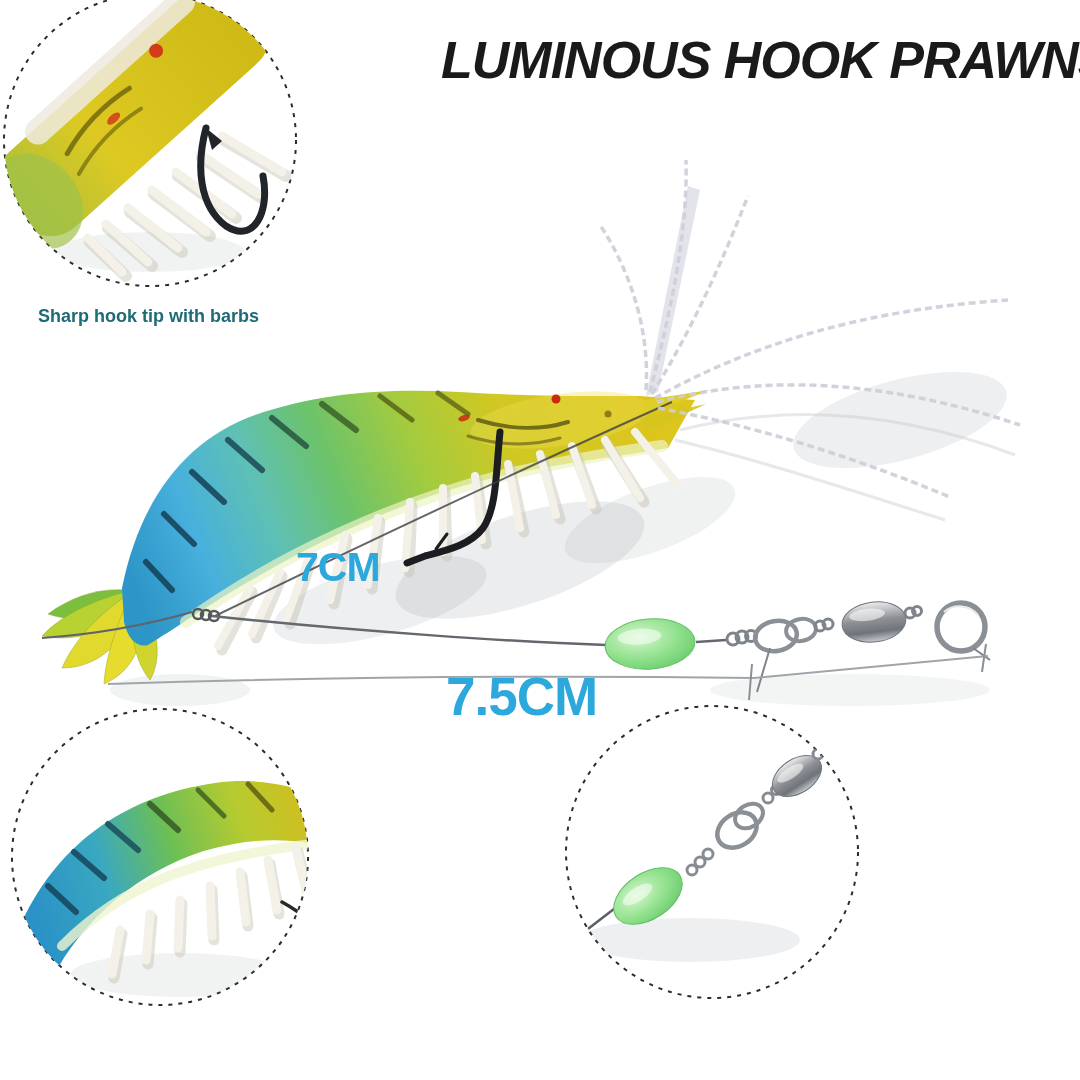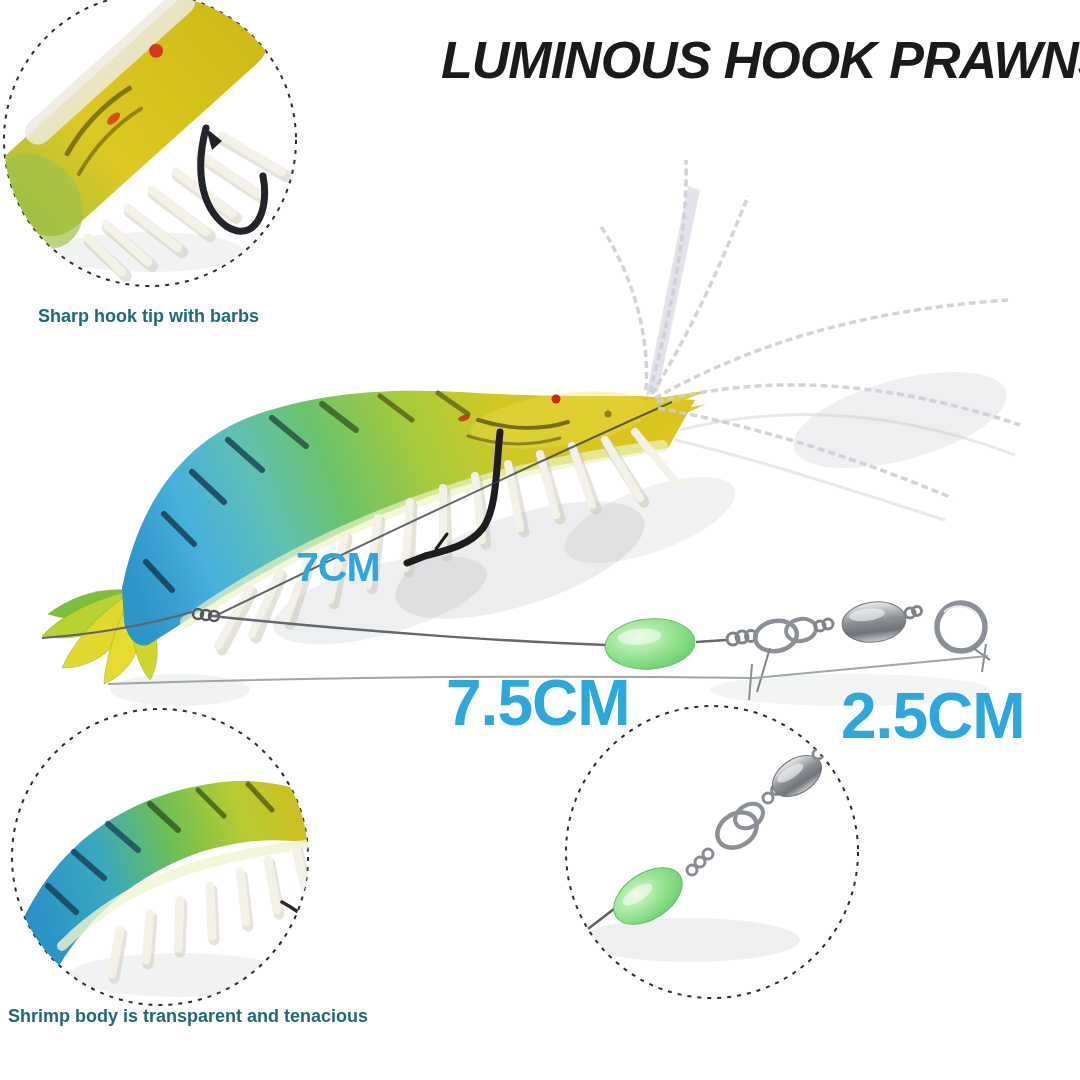--- a/index.html
+++ b/index.html
@@ -15,21 +15,21 @@
   }
   .caption{
     position:absolute;color:#1e6b76;font-weight:700;font-size:18px;
     line-height:1.22;
   }
   .caption.c1{left:38px;top:306px;white-space:nowrap;}
   .caption.c2{left:8px;top:1006px;width:362px;}
   .caption.c3{left:561px;top:1023px;white-space:nowrap;}
   .dim{
     position:absolute;color:#2ca8dc;font-weight:800;letter-spacing:-1px;
-    font-size:64px;white-space:nowrap;
+    font-size:53px;white-space:nowrap;
   }
   .dim.d-body{left:296px;top:544px;font-size:41px;}
   .dim.d-wire{left:446px;top:666px;}
   .dim.d-conn{left:841px;top:679px;}
 </style>
 </head>
 <body>
 
 <div class="canvas">
 
@@ -350,21 +350,19 @@
           <path d="M827,719 A19.5 19.5 0 0 1 855,723" stroke="#e6e8eb" stroke-width="2"></path>
         </g>
       </g>
     </g>
   </svg>
 
   <div class="page-title">LUMINOUS HOOK PRAWNS</div>
 
   <div class="caption c1">Sharp hook tip with barbs</div>
 
-  <div class="caption c2">Shrimp body is transparent and tenacious</div>
 
 
   <div class="dim d-body">7CM</div>
 
   <div class="dim d-wire">7.5CM</div>
 
-  <div class="dim d-conn">2.5CM</div>
 </div>
 
 </body></html>

